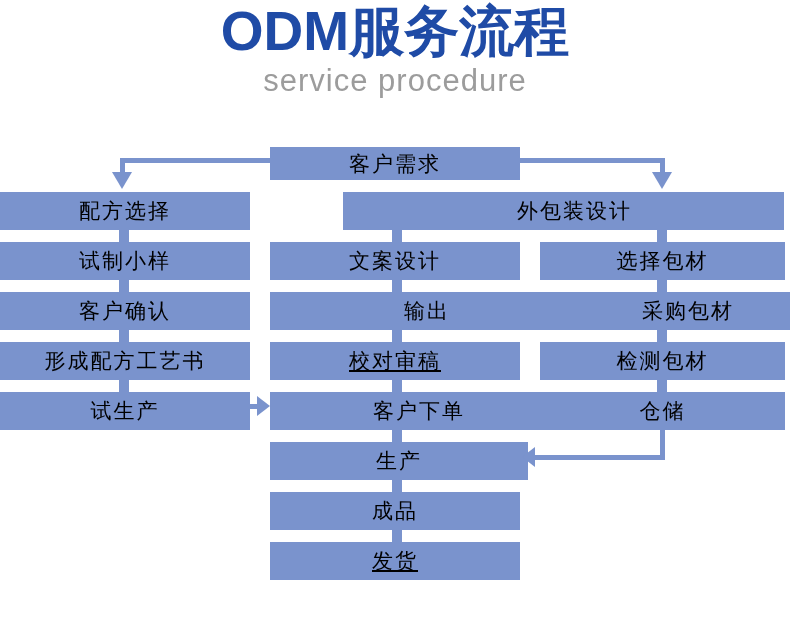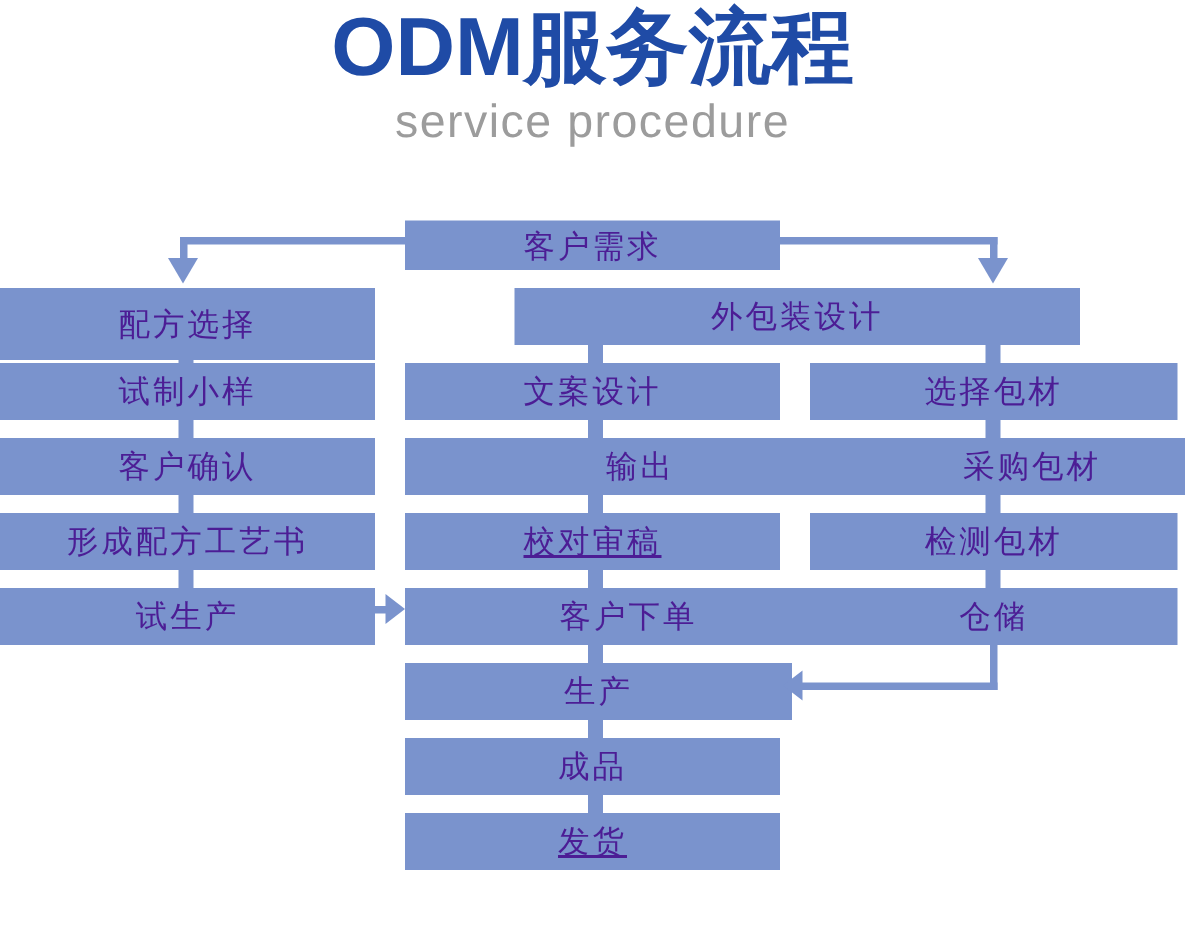--- a/index.html
+++ b/index.html
@@ -24,21 +24,21 @@
     text-align: center;
     font-size: 31px; font-weight: 400;
     color: #9c9c9c;
     letter-spacing: 1px;
     line-height: 38px;
   }
 
   .box {
     position: absolute;
     background: #7a93cd;
-    color: #4c1d95;
+    color: #000000;
     font-size: 21px;
     display: flex; align-items: center; justify-content: center;
     text-align: center;
     letter-spacing: 2px;
   }
 
   .line { position: absolute; background: #7a93cd; }
 
   .tri { position: absolute; width: 0; height: 0; }
   .tri-down {
@@ -67,32 +67,32 @@
 
   <div class="box" style="left:270px; top:147px; width:250px; height:33px;">客户需求</div>
 
   <div class="line" style="left:120px; top:158px; width:150px; height:5px;"></div>
   <div class="line" style="left:520px; top:158px; width:145px; height:5px;"></div>
   <div class="line" style="left:120px; top:158px; width:5px;  height:16px;"></div>
   <div class="line" style="left:660px; top:158px; width:5px;  height:16px;"></div>
   <div class="tri tri-down" style="left:112px; top:172px;"></div>
   <div class="tri tri-down" style="left:652px; top:172px;"></div>
 
-  <div class="box" style="left:0px; top:192px; width:250px; height:48px;text-align:center;">配方选择</div>
+  <div class="box" style="left:0px; top:192px; width:250px; height:38px;text-align:center;">配方选择</div>
   <div class="box" style="left:0px; top:242px; width:250px; height:38px;">试制小样</div>
   <div class="box" style="left:0px; top:292px; width:250px; height:38px;">客户确认</div>
   <div class="box" style="left:0px; top:342px; width:250px; height:38px;">形成配方工艺书</div>
   <div class="box" style="left:0px; top:392px; width:250px; height:38px;">试生产</div>
 
   <div class="line" style="left:119px; top:230px; width:10px; height:12px;"></div>
   <div class="line" style="left:119px; top:280px; width:10px; height:12px;"></div>
   <div class="line" style="left:119px; top:330px; width:10px; height:12px;"></div>
   <div class="line" style="left:119px; top:380px; width:10px; height:12px;"></div>
 
-  <div class="box" style="left:343px; top:192px; width:377px; height:38px;">外包装设计</div>
+  <div class="box" style="left:343px; top:192px; width:419px; height:38px;padding-left:22px;">外包装设计</div>
 
   <div class="box" style="left:270px; top:242px; width:250px; height:38px;">文案设计</div>
   <div class="box" style="left:270px; top:292px; width:250px; height:38px;padding-left:32px;">输出</div>
   <div class="box" style="left:270px; top:342px; width:250px; height:38px;text-decoration:underline;">校对审稿</div>
   <div class="box" style="left:270px; top:392px; width:250px; height:38px;padding-left:24px;">客户下单</div>
   <div class="box" style="left:270px; top:442px; width:258px; height:38px;">生产</div>
   <div class="box" style="left:270px; top:492px; width:250px; height:38px;">成品</div>
   <div class="box" style="left:270px; top:542px; width:250px; height:38px;text-decoration:underline;">发货</div>
 
   <div class="line" style="left:392px; top:230px; width:10px; height:12px;"></div>

